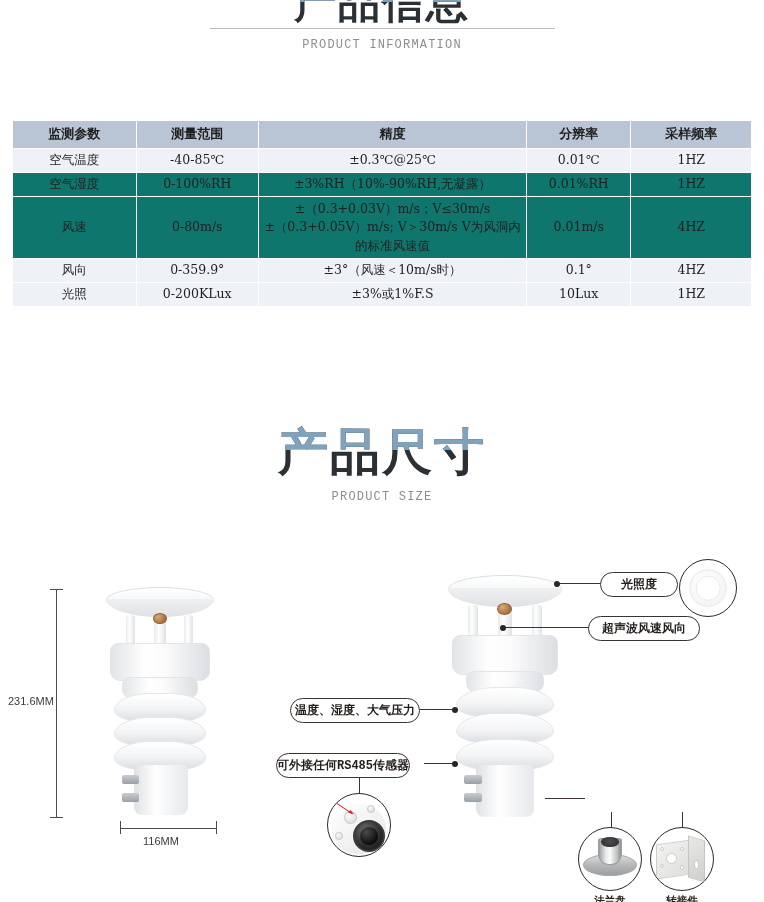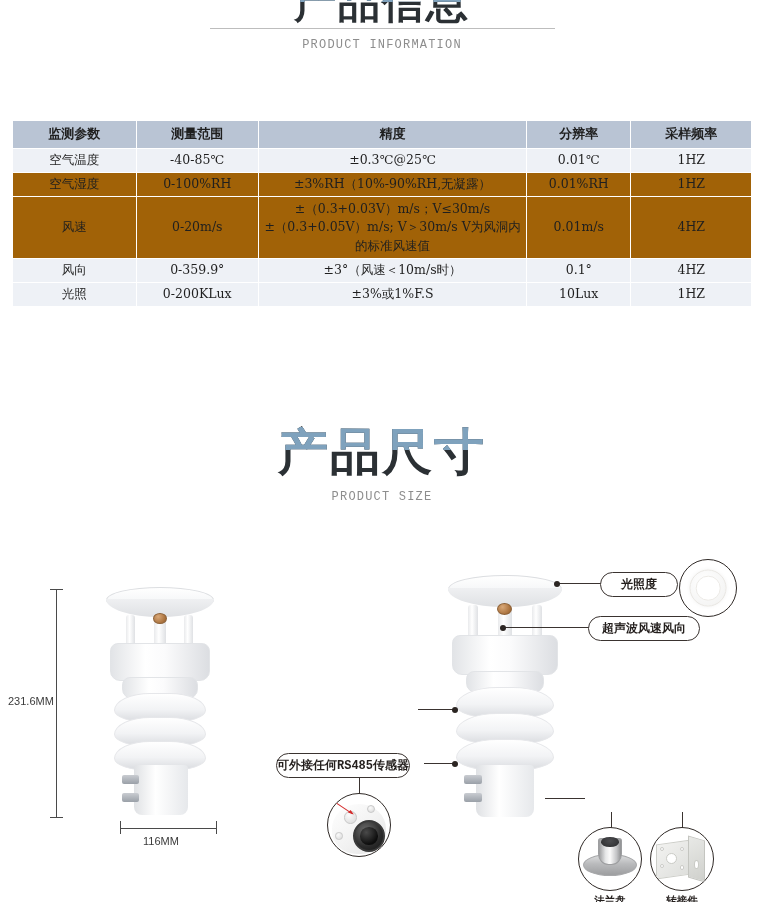--- a/index.html
+++ b/index.html
@@ -77,21 +77,21 @@
     padding:2px 3px;
     line-height:1.45;
   }
   #spec-table thead th {
     background:#b9c4d4;
     font-weight:bold;
     height:28px;
     font-size:13px;
   }
   #spec-table tbody tr.row-odd  td { background:#eef1f6; }
-  #spec-table tbody tr.row-even td { background:#a16207; }
+  #spec-table tbody tr.row-even td { background:#0f766e; }
   #spec-table tbody td { height:24px; }
   #spec-table tbody tr.tall td { height:62px; }
   .col-param { width:123px; }
   .col-range { width:122px; }
   .col-acc   { width:267px; }
   .col-res   { width:104px; }
   .col-freq  { width:120px; }
   .acc-lines span { display:block; white-space:nowrap; }
 
   
@@ -331,21 +331,21 @@
     </tr>
     <tr class="row-even">
       <td>空气湿度</td>
       <td>0-100%RH</td>
       <td>±3%RH（10%-90%RH,无凝露）</td>
       <td>0.01%RH</td>
       <td>1HZ</td>
     </tr>
     <tr class="row-even tall">
       <td>风速</td>
-      <td>0-20m/s</td>
+      <td>0-80m/s</td>
       <td class="acc-lines">
         <span>±（0.3+0.03V）m/s；V≤30m/s</span>
         <span>±（0.3+0.05V）m/s; V＞30m/s V为风洞内</span>
         <span>的标准风速值</span>
       </td>
       <td>0.01m/s</td>
       <td>4HZ</td>
     </tr>
     <tr class="row-odd">
       <td>风向</td>
@@ -425,20 +425,21 @@
     <div class="lightsensor-outer"></div>
     <div class="lightsensor-inner"></div>
   </div>
 
   <div class="lead-dot" style="left:500px; top:80px;"></div>
   <div class="lead" style="left:504px; top:82px; width:86px;"></div>
   <div class="callout" style="left:588px; top:71px; width:112px;">超声波风速风向</div>
 
   <div class="lead-dot" style="left:452px; top:162px;"></div>
   <div class="lead" style="left:418px; top:164px; width:36px;"></div>
+  <div class="callout" style="left:290px; top:153px; width:130px;">温度、湿度、大气压力</div>
 
   <div class="lead-dot" style="left:452px; top:216px;"></div>
   <div class="lead" style="left:424px; top:218px; width:30px;"></div>
   <div class="callout" style="left:276px; top:208px; width:134px;font-family:Liberation Mono, monospace;">可外接任何RS485传感器</div>
   <div class="lead-v" style="left:359px; top:233px; height:16px;"></div>
   <div class="circ-frame" style="left:327px; top:248px; width:64px; height:64px;">
     <div class="cam-body"></div>
     <div class="cam-btn" style="left:26%; top:28%; width:20%; height:20%;"></div>
     <div class="cam-btn" style="left:63%; top:18%; width:13%; height:13%;"></div>
     <div class="cam-btn" style="left:12%; top:62%; width:12%; height:12%;"></div>

